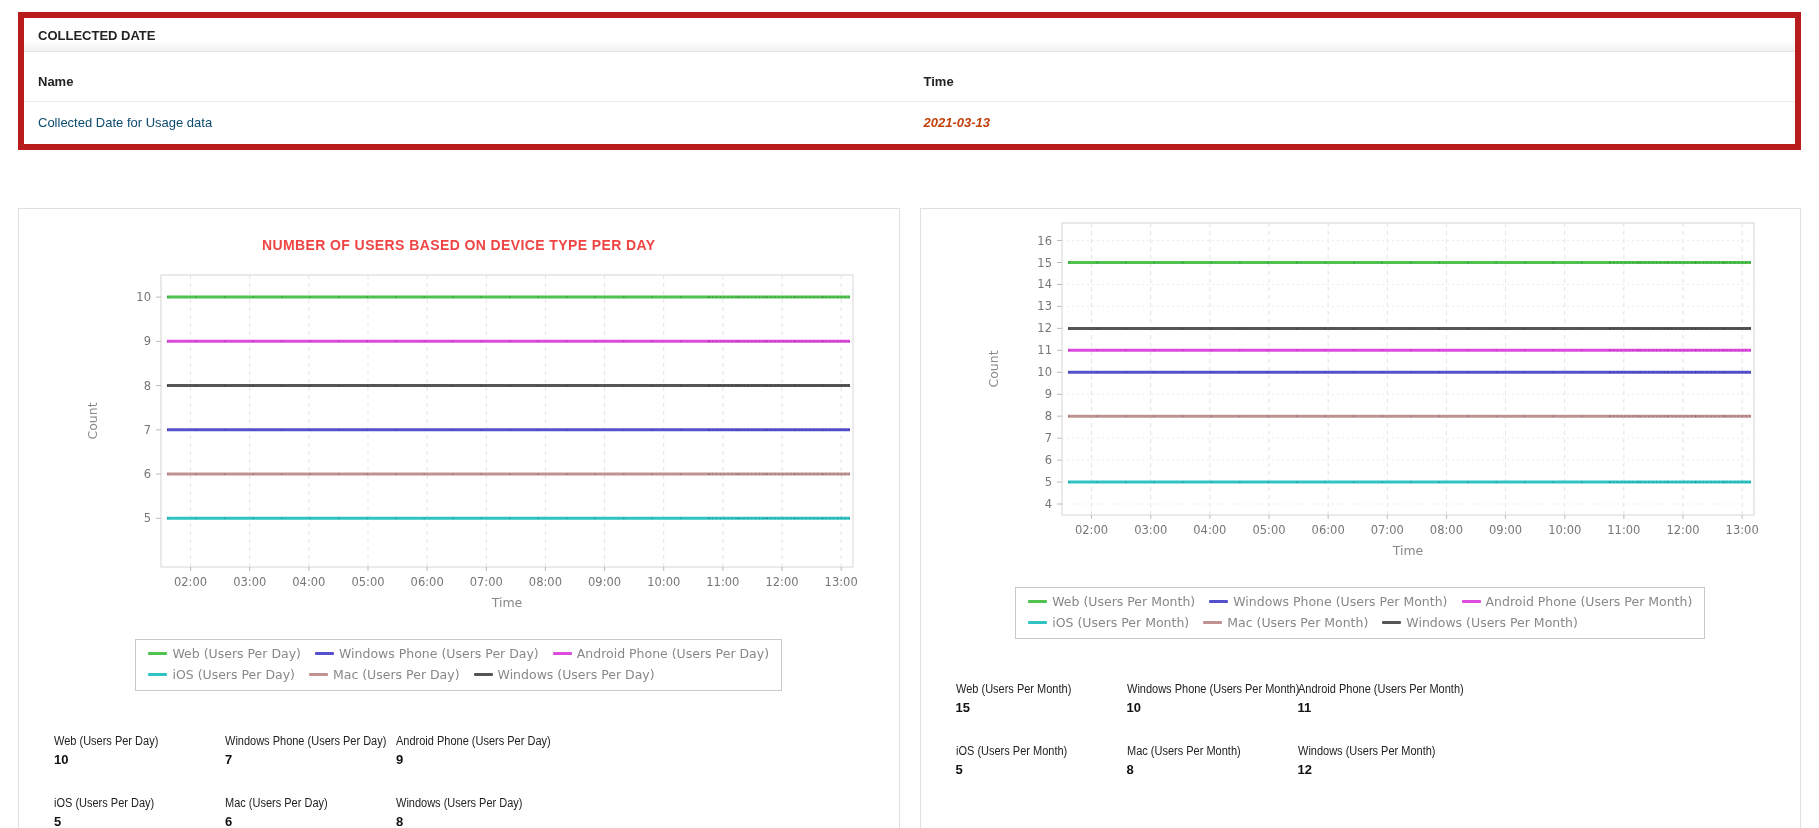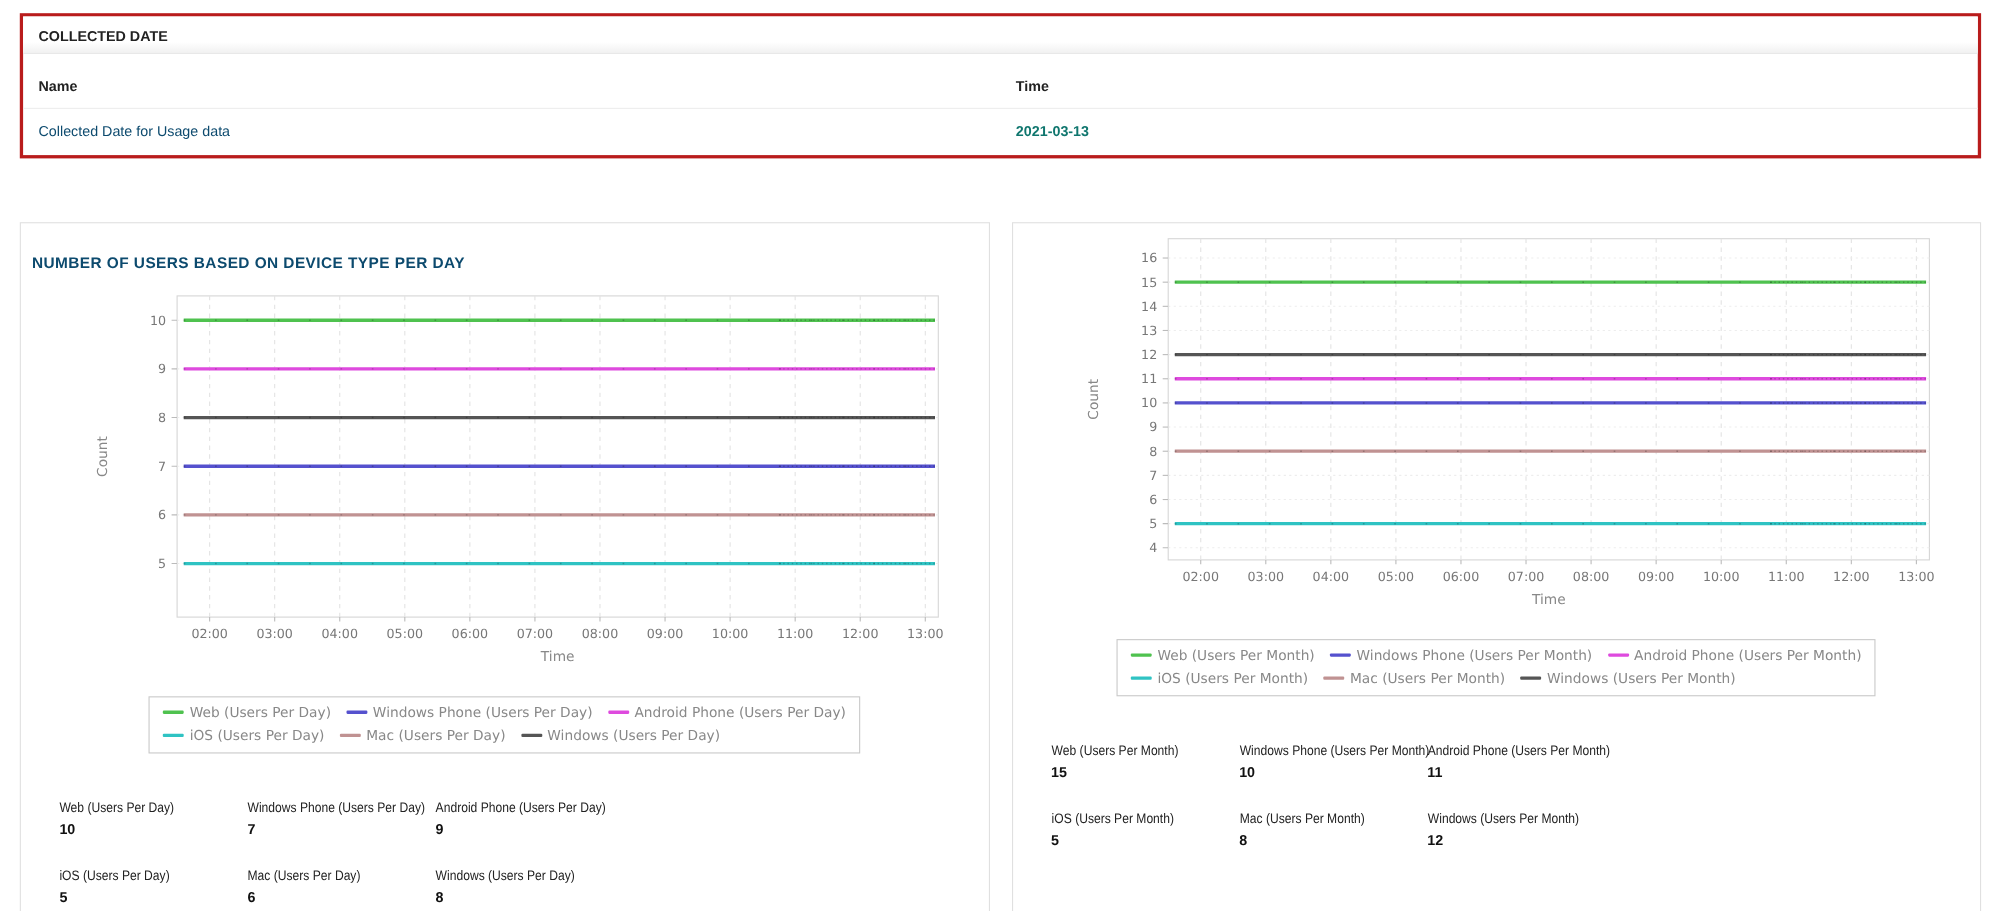--- a/index.html
+++ b/index.html
@@ -6,21 +6,21 @@
   body {
     background: #ffffff;
     font-family: "Liberation Sans", sans-serif;
     color: #333;
     width: 1819px;
   }
 
   
   .card {
     margin: 12px 18px 0;
-    border: 3px solid #b91c1c;
+    border: 6px solid #b91c1c;
     background: #fff;
   }
   .card-header {
     font-size: 13px;
     font-weight: bold;
     color: #222;
     padding: 10px 14px 8px;
     background: linear-gradient(#ffffff, #ffffff 70%, #f1f1f1);
     border-bottom: 1px solid #e6e6e6;
   }
@@ -33,41 +33,41 @@
     font-weight: bold;
     color: #222;
     padding: 22px 14px 12px;
     border-bottom: 1px solid #ededed;
   }
   .tbl-row > div {
     font-size: 13px;
     padding: 13px 14px 14px;
   }
   .cell-name { color: #0c4a6e; }
-  .cell-value { font-weight: bold; color: #0f766e; }
+  .cell-value { font-weight: bold; color: #c2410c; font-style: italic; }
 
   
   .panels {
     display: flex;
     gap: 20px;
     margin: 58px 18px 8px;
   }
   .panel {
     flex: 1;
     border: 1px solid #e0e0e0;
     background: #fff;
     padding-bottom: 22px;
   }
   .chart-title {
     margin: 28px 10px 8px;
-    text-align: left;
+    text-align: center;
     font-size: 14px;
     font-weight: bold;
     letter-spacing: .4px;
-    color: #0c4a6e;
+    color: #ef4444;
   }
   .chart-mount svg {
     display: block;
     margin: 0 auto;
   }
   svg text.tick {
     fill: #777;
     font-size: 11.5px;
     font-family: "DejaVu Sans", sans-serif;
   }

